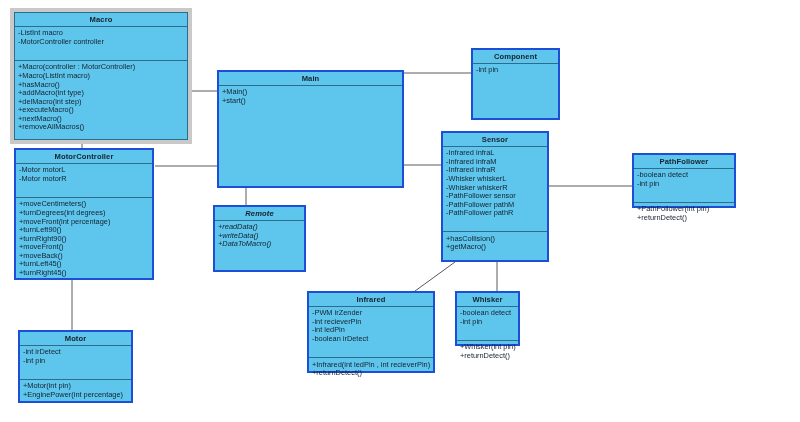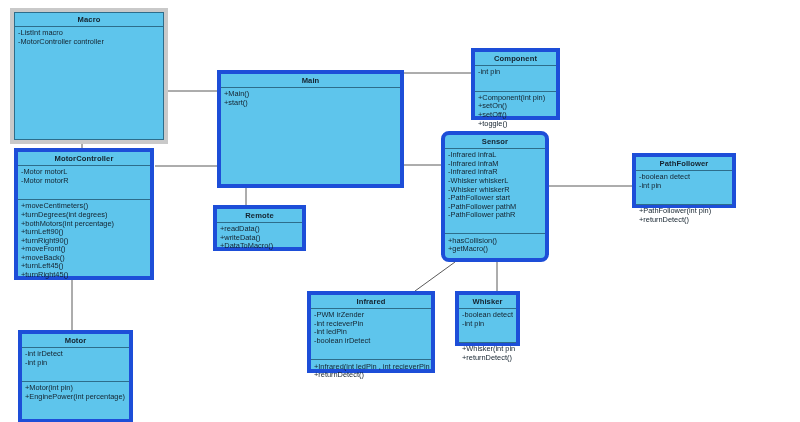--- a/index.html
+++ b/index.html
@@ -20,21 +20,21 @@
     left: 0;
     top: 0;
     width: 800px;
     height: 422px;
     pointer-events: none;
   }
   .uml {
     position: absolute;
     box-sizing: border-box;
     background: #5ec5ec;
-    border: 4px solid #1d4ed8;
+    border: 2px solid #1d4ed8;
     font-size: 7.4px;
     color: #14222e;
     line-height: 1.05;
   }
   .uml.selected {
     border: 1px solid #2d6d8b;
     outline: 4px solid #c9c9c9;
     outline-offset: 0px;
   }
   .uml .title {
@@ -79,98 +79,102 @@
 
     <path d="M 246 188 L 246 205" stroke="#5a5a5a" stroke-width="1" fill="none"></path>
 
     <path d="M 549 186 L 632 186" stroke="#5a5a5a" stroke-width="1" fill="none"></path>
 
     <path d="M 497 262 L 497 291" stroke="#5a5a5a" stroke-width="1" fill="none"></path>
 
     <path d="M 455 262 L 415 291" stroke="#5a5a5a" stroke-width="1" fill="none"></path>
   </svg>
 
-  <div class="uml selected" style="left:14px; top:12px; width:150px; height:128px;">
+  <div class="uml selected" style="left:14px; top:12px; width:174px; height:128px;">
     <div class="title">Macro</div>
     <div class="compartment">
       <div class="row">-ListInt macro</div>
       <div class="row">-MotorController controller</div>
     </div>
+    <div class="compartment">
+      <div class="row">+Macro(controller : MotorController)</div>
+      <div class="row">+Macro(ListInt macro)</div>
+      <div class="row">+hasMacro()</div>
+      <div class="row">+addMacro(int type)</div>
+      <div class="row">+delMacro(int step)</div>
+      <div class="row">+executeMacro()</div>
+      <div class="row">+nextMacro()</div>
+      <div class="row">+removeAllMacros()</div>
+    </div>
   </div>
 
   <div class="uml" style="left:14px; top:148px; width:140px; height:132px;">
     <div class="title">MotorController</div>
     <div class="compartment">
       <div class="row">-Motor motorL</div>
       <div class="row">-Motor motorR</div>
     </div>
     <div class="compartment">
       <div class="row">+moveCentimeters()</div>
       <div class="row">+turnDegrees(int degrees)</div>
-      <div class="row">+bothMotors(int percentage)</div>
+      <div class="row">+moveFront(int percentage)</div>
       <div class="row">+turnLeft90()</div>
       <div class="row">+turnRight90()</div>
       <div class="row">+moveFront()</div>
       <div class="row">+moveBack()</div>
       <div class="row">+turnLeft45()</div>
       <div class="row">+turnRight45()</div>
     </div>
   </div>
 
-  <div class="uml" style="left:18px; top:330px; width:115px; height:93px;">
+  <div class="uml" style="left:18px; top:330px; width:115px; height:73px;">
     <div class="title">Motor</div>
     <div class="compartment">
       <div class="row">-int irDetect</div>
       <div class="row">-int pin</div>
     </div>
     <div class="compartment">
       <div class="row">+Motor(int pin)</div>
       <div class="row">+EnginePower(int percentage)</div>
     </div>
   </div>
 
   <div class="uml" style="left:217px; top:70px; width:187px; height:118px;">
     <div class="title">Main</div>
     <div class="compartment" style="height:56px;">
       <div class="row">+Main()</div>
       <div class="row">+start()</div>
     </div>
   </div>
 
-  <div class="uml" style="left:213px; top:205px; width:93px; height:46px;">
+  <div class="uml" style="left:213px; top:205px; width:93px; height:67px;font-style:italic;">
     <div class="title">Remote</div>
     <div class="compartment">
       <div class="row">+readData()</div>
       <div class="row">+writeData()</div>
       <div class="row">+DataToMacro()</div>
     </div>
   </div>
 
   <div class="uml" style="left:471px; top:48px; width:89px; height:72px;">
     <div class="title">Component</div>
     <div class="compartment">
       <div class="row">-int pin</div>
     </div>
-    <div class="compartment">
-      <div class="row">+Component(int pin)</div>
-      <div class="row">+setOn()</div>
-      <div class="row">+setOff()</div>
-      <div class="row">+toggle()</div>
-    </div>
-  </div>
-
-  <div class="uml" style="left:441px; top:131px; width:108px; height:131px;border-radius:8px;">
+  </div>
+
+  <div class="uml" style="left:441px; top:131px; width:108px; height:131px;">
     <div class="title">Sensor</div>
     <div class="compartment">
       <div class="row">-Infrared infraL</div>
       <div class="row">-Infrared infraM</div>
       <div class="row">-Infrared infraR</div>
       <div class="row">-Whisker whiskerL</div>
       <div class="row">-Whisker whiskerR</div>
-      <div class="row">-PathFollower start</div>
+      <div class="row">-PathFollower sensor</div>
       <div class="row">-PathFollower pathM</div>
       <div class="row">-PathFollower pathR</div>
     </div>
     <div class="compartment">
       <div class="row">+hasCollision()</div>
       <div class="row">+getMacro()</div>
     </div>
   </div>
 
   <div class="uml" style="left:632px; top:153px; width:104px; height:55px;">

